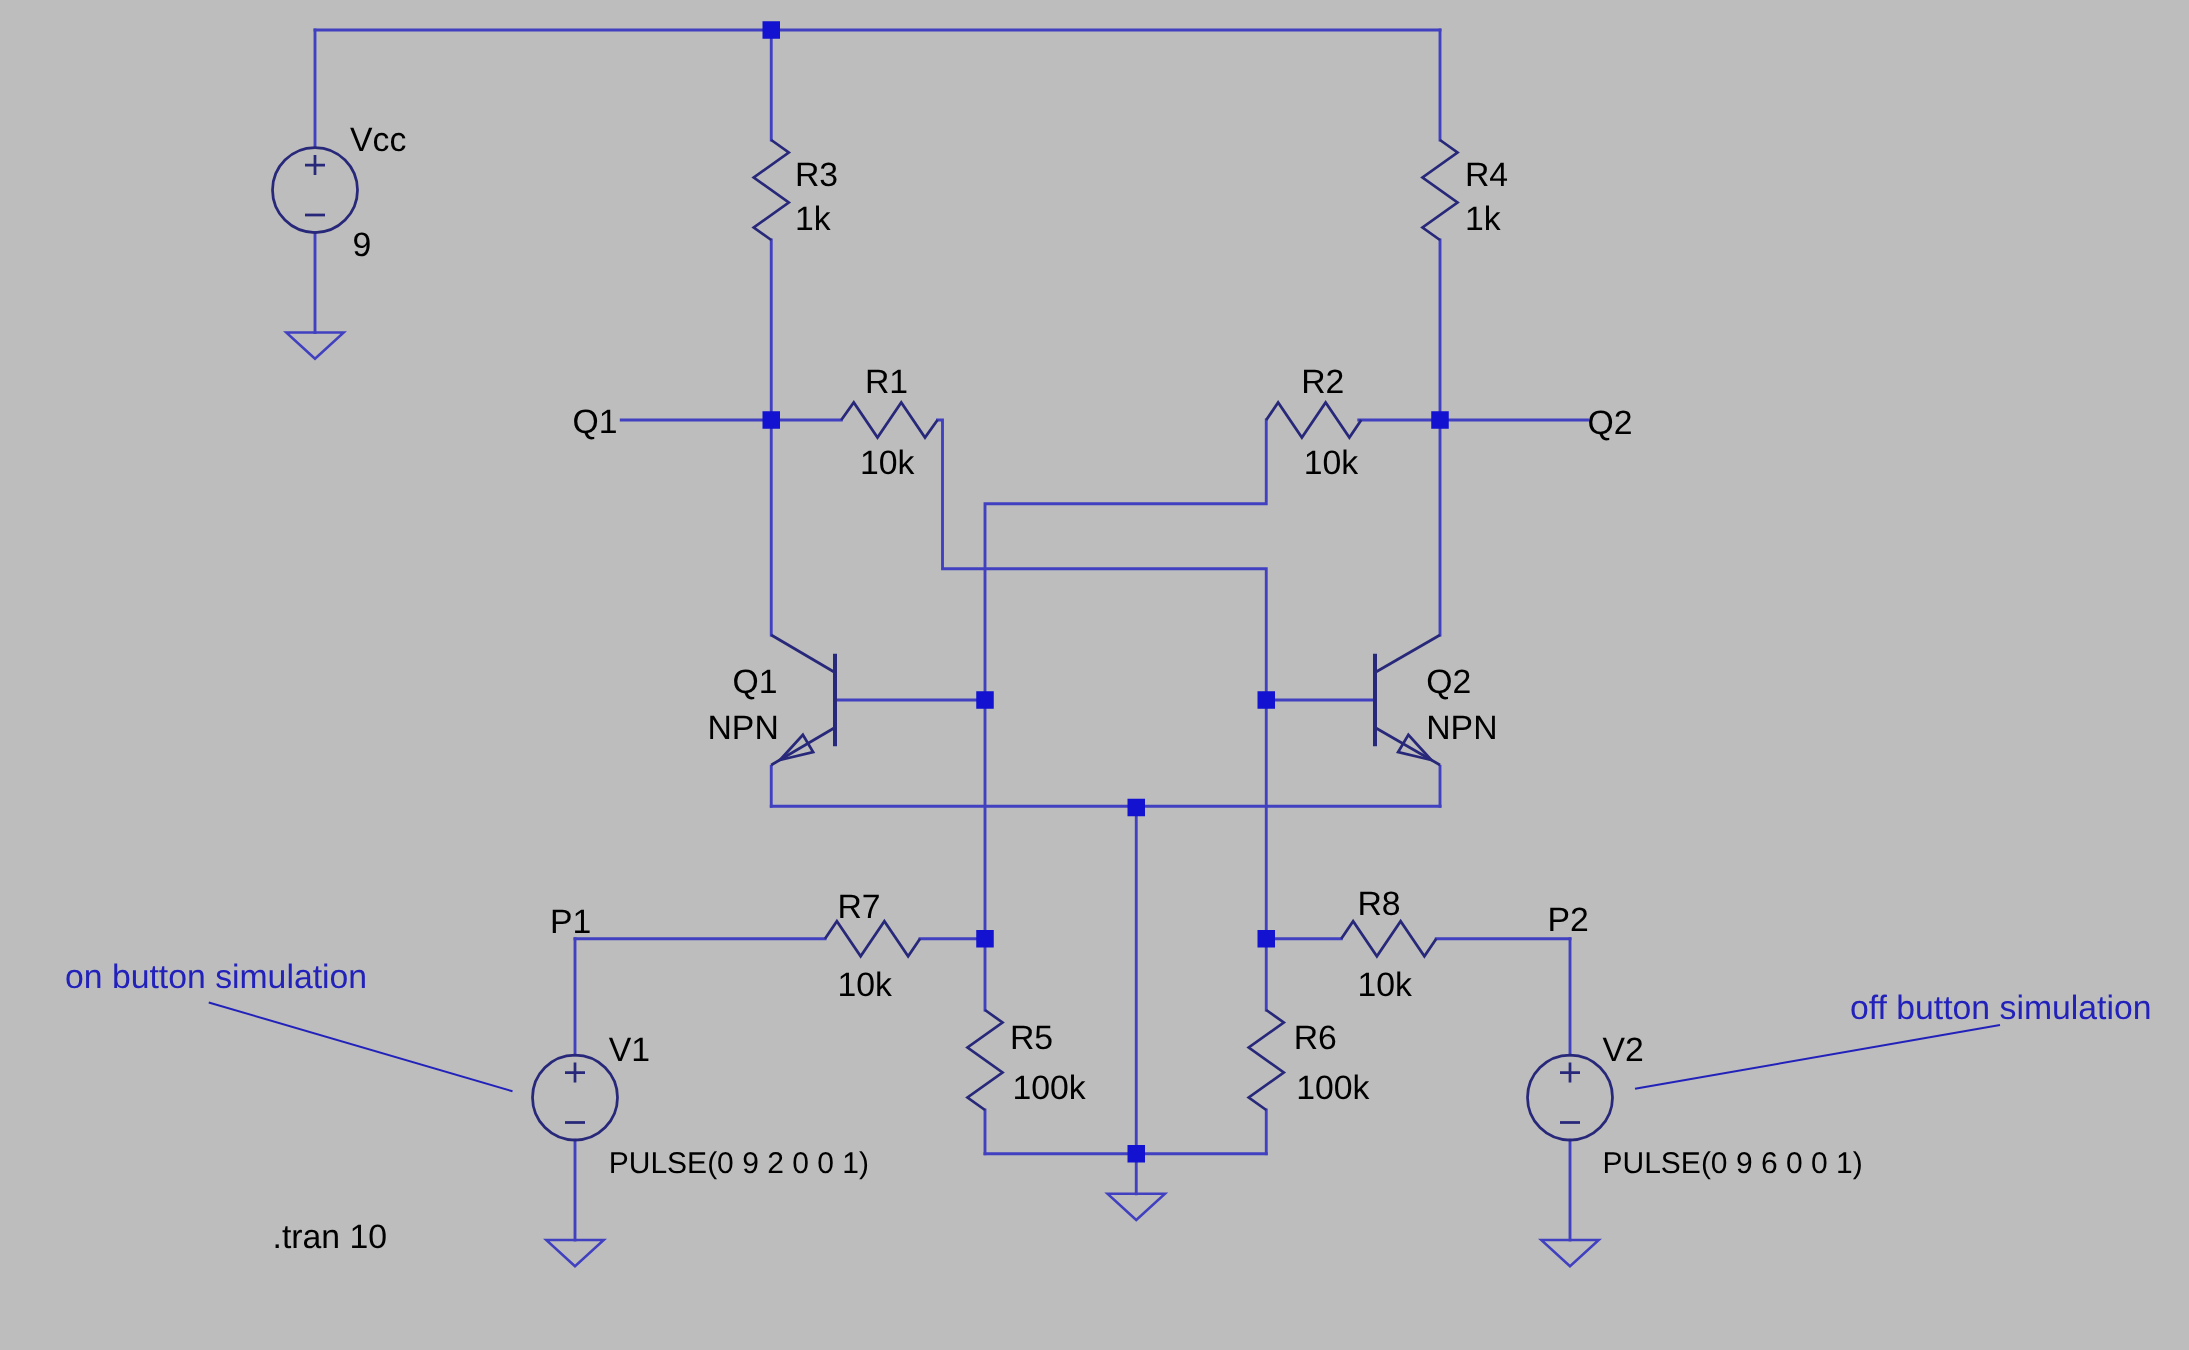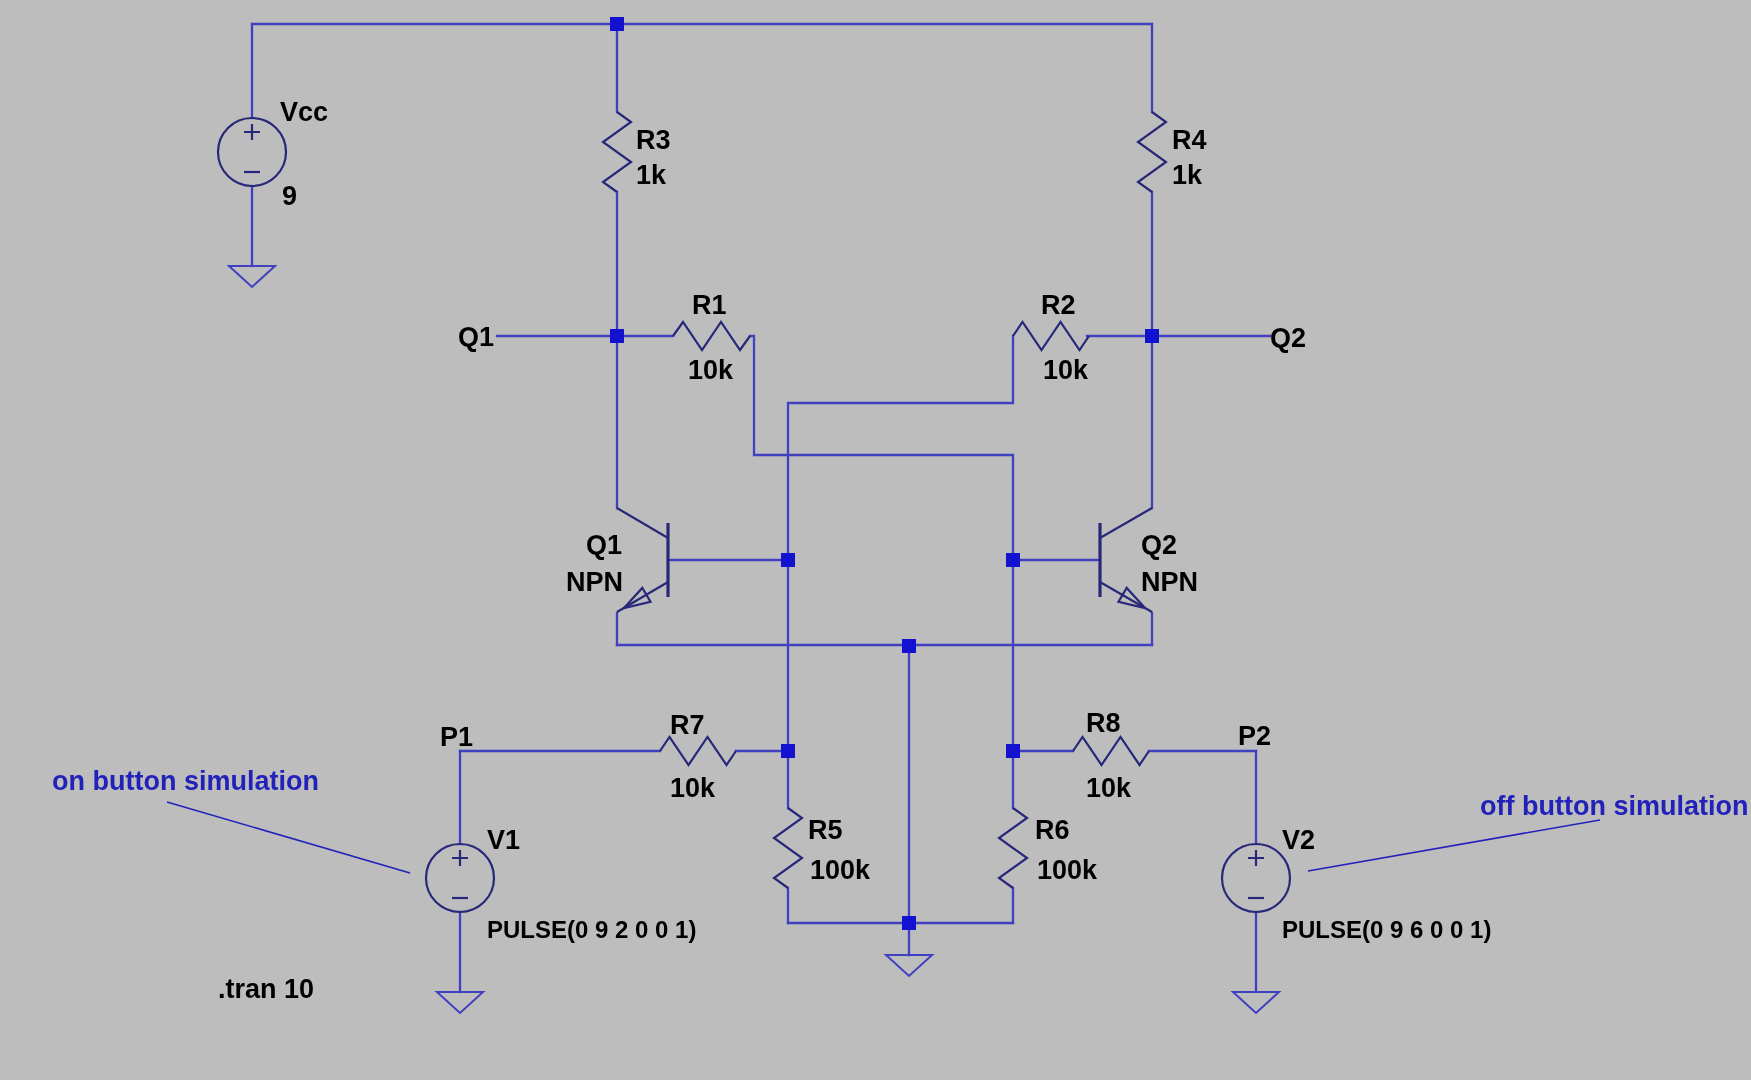--- a/index.html
+++ b/index.html
@@ -1,20 +1,20 @@
 <!DOCTYPE html>
 <html style="--background: #bdbdbd; --wire: #4040c0; --symbol: #28287a; --junction: #1212d0; --annotation: #2222bb; --label: #000000;"><head>
 <meta charset="utf-8">
 <style>
   :root{
     --background:#bdbdbd; --wire:#4040c0; --symbol:#28287a;
     --junction:#1212d0; --annotation:#2222bb; --label:#000000;
   }
   html,body{margin:0;padding:0;background:var(--background);}
-  .canvas{position:relative;width:1751px;height:1080px;background:var(--background);overflow:hidden;font-weight:bold;}
+  .canvas{position:relative;width:1751px;height:1080px;background:var(--background);overflow:hidden;}
   svg{display:block;}
   .wire{stroke:var(--wire);stroke-width:2.3;fill:none;stroke-linecap:square;}
   .sym{stroke:var(--symbol);stroke-width:2.2;fill:none;stroke-linejoin:miter;}
   .sym-bar{stroke:var(--symbol);stroke-width:3.2;fill:none;}
   .gnd{stroke:var(--wire);stroke-width:2;fill:none;stroke-linejoin:miter;}
   .junction{fill:var(--junction);stroke:none;}
   .leader{stroke:var(--annotation);stroke-width:1.6;fill:none;}
   text{font-family:"Liberation Sans",sans-serif;}
   .txt{font-size:27px;fill:var(--label);}
   .txt-pulse{font-size:24px;fill:var(--label);}

